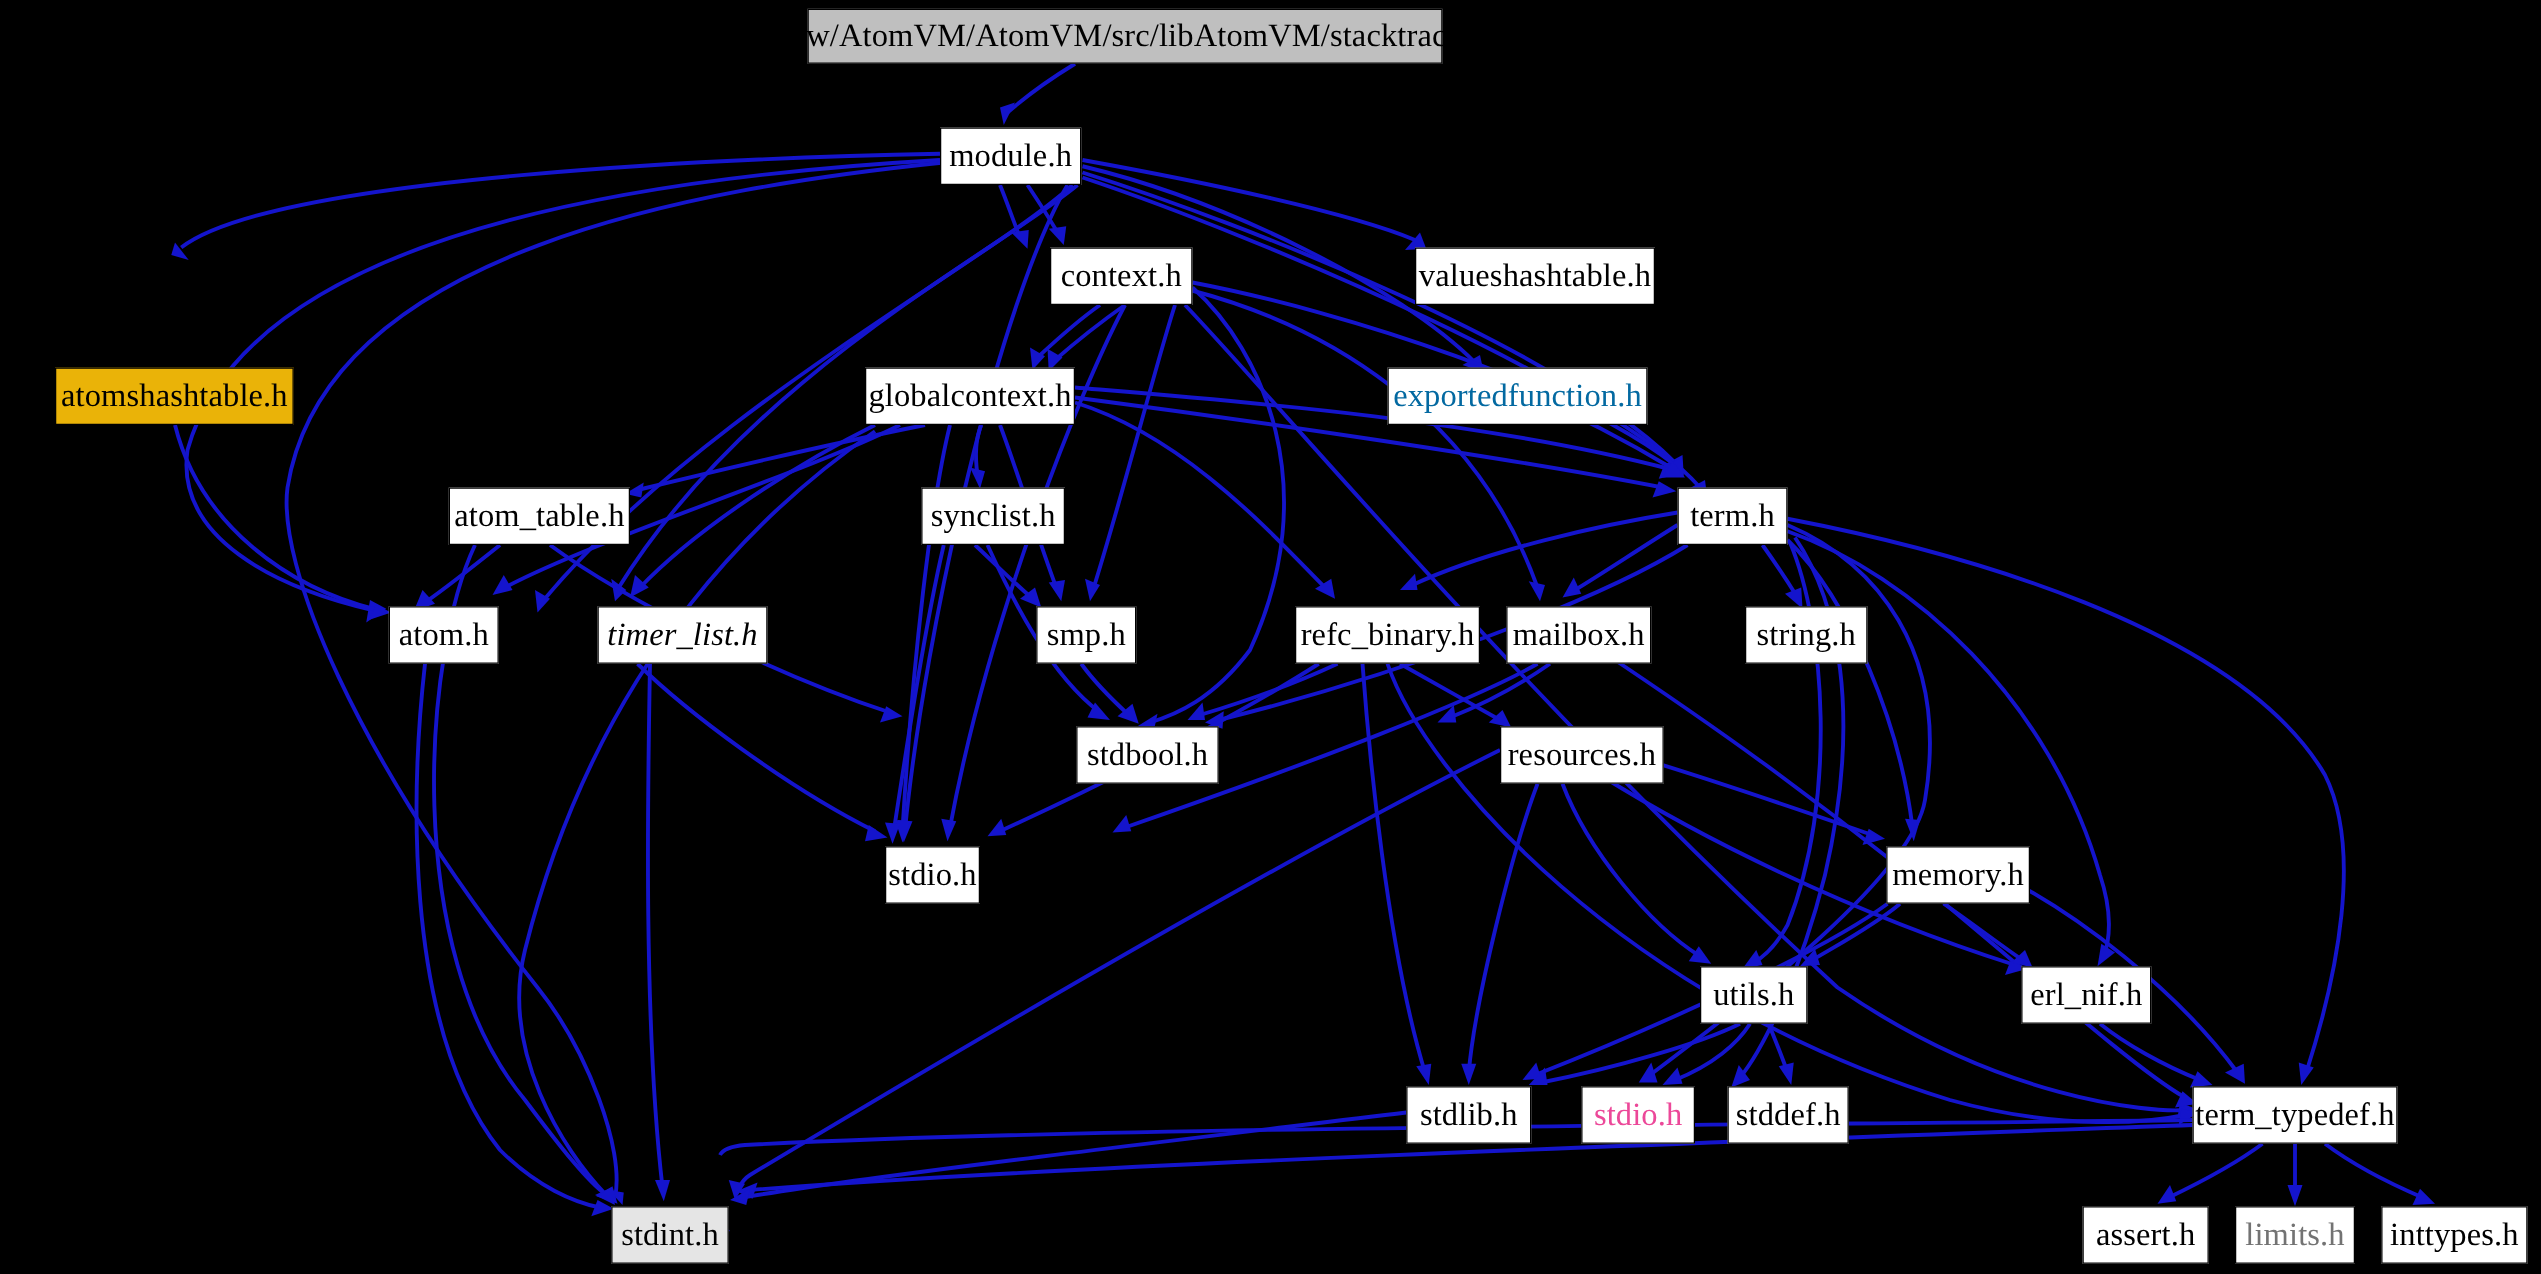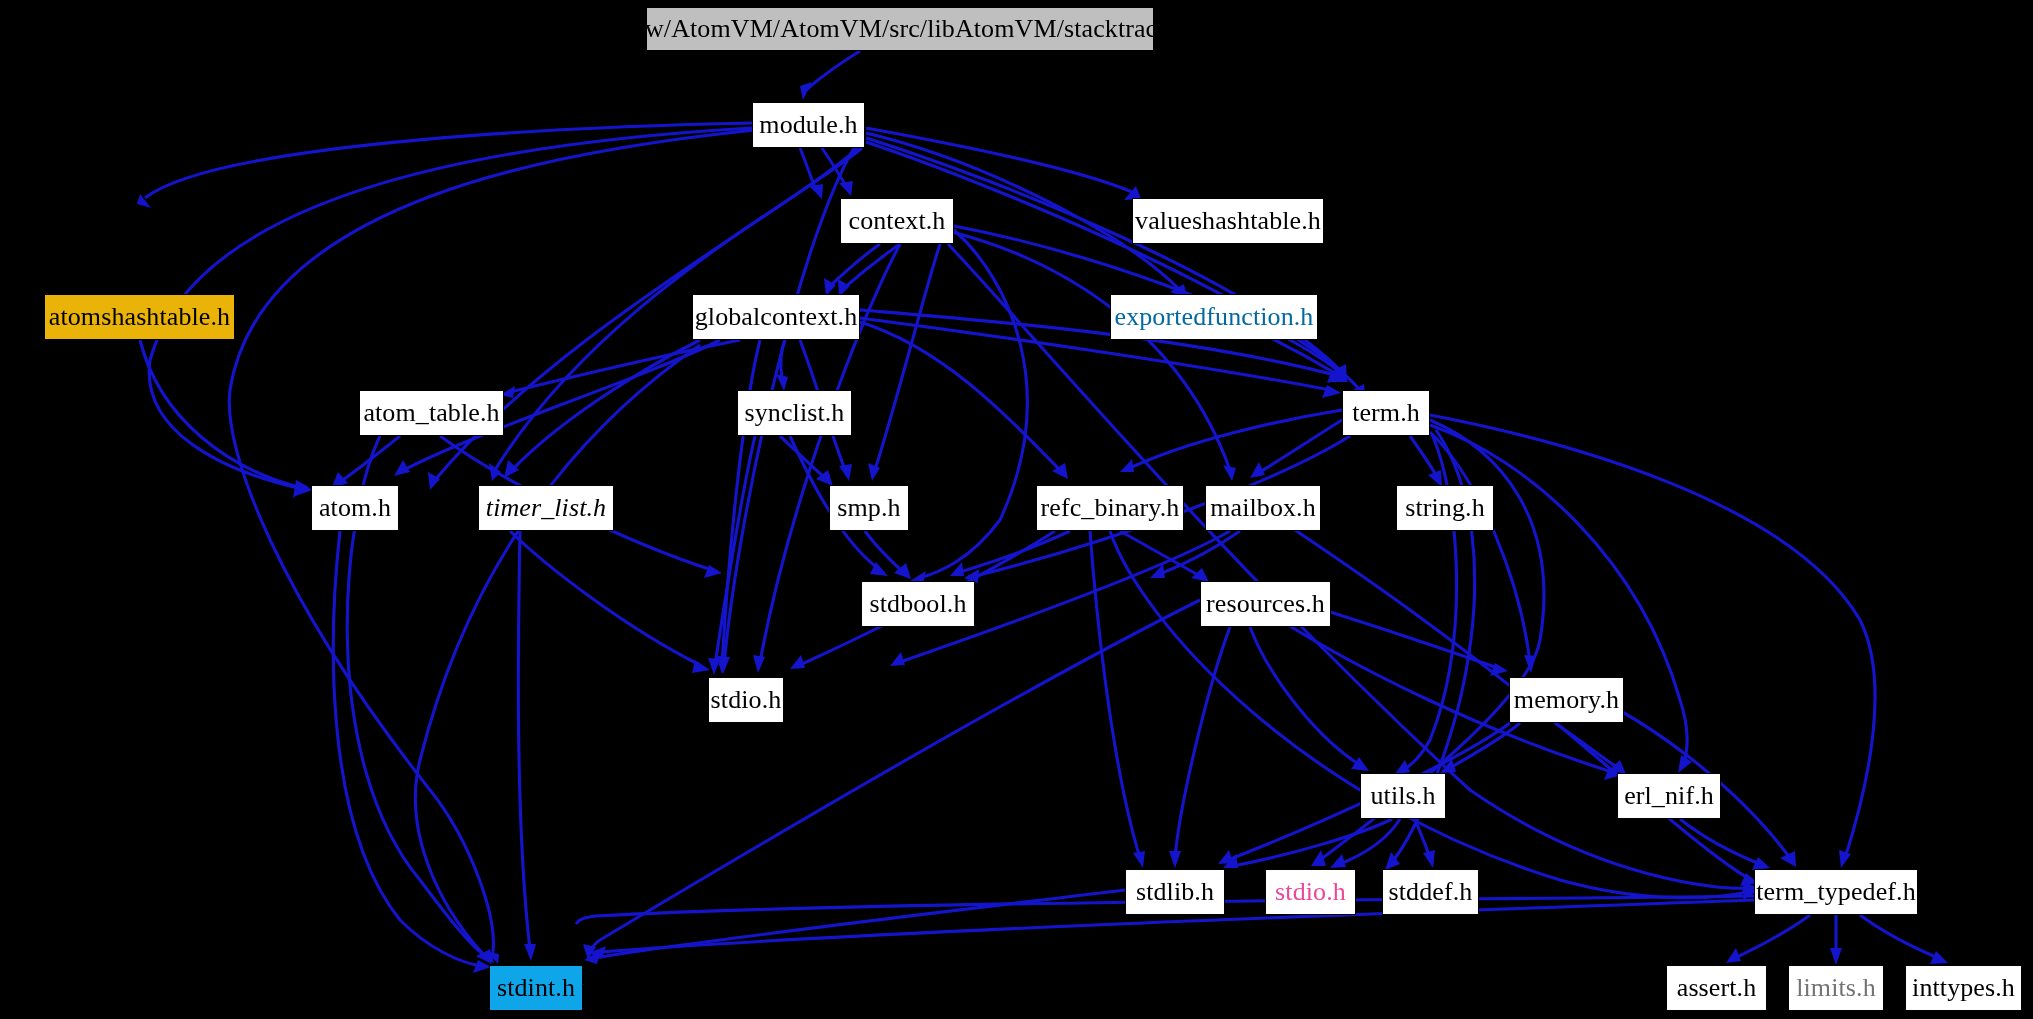--- a/index.html
+++ b/index.html
@@ -243,19 +243,19 @@
       <div class="node" style="left: 861px; top: 581px; width: 114px; height: 46px; background: rgb(255, 255, 255); color: rgb(0, 0, 0);">stdbool.h</div>
       <div class="node" style="left: 1200px; top: 581px; width: 131px; height: 46px; background: rgb(255, 255, 255); color: rgb(0, 0, 0);">resources.h</div>
       <div class="node" style="left: 708px; top: 677px; width: 76px; height: 46px; background: rgb(255, 255, 255); color: rgb(0, 0, 0);">stdio.h</div>
       <div class="node" style="left: 1509px; top: 677px; width: 115px; height: 46px; background: rgb(255, 255, 255); color: rgb(0, 0, 0);">memory.h</div>
       <div class="node" style="left: 1360px; top: 773px; width: 86px; height: 46px; background: rgb(255, 255, 255); color: rgb(0, 0, 0);">utils.h</div>
       <div class="node" style="left: 1617px; top: 773px; width: 104px; height: 46px; background: rgb(255, 255, 255); color: rgb(0, 0, 0);">erl_nif.h</div>
       <div class="node" style="left: 1125px; top: 869px; width: 100px; height: 46px; background: rgb(255, 255, 255); color: rgb(0, 0, 0);">stdlib.h</div>
       <div class="node" style="left: 1265px; top: 869px; width: 91px; height: 46px; background: rgb(255, 255, 255); color: #ec4899;">stdio.h</div>
       <div class="node" style="left: 1382px; top: 869px; width: 97px; height: 46px; background: rgb(255, 255, 255); color: rgb(0, 0, 0); font-family: Liberation Serif, serif;">stddef.h</div>
       <div class="node" style="left: 1754px; top: 869px; width: 164px; height: 46px; background: rgb(255, 255, 255); color: rgb(0, 0, 0);">term_typedef.h</div>
-      <div class="node" style="left: 489px; top: 965px; width: 94px; height: 46px; background: #0ea5e9; color: rgb(0, 0, 0);">stdint.h</div>
+      <div class="node" style="left: 489px; top: 965px; width: 94px; height: 46px; background: #e5e5e5; color: rgb(0, 0, 0);">stdint.h</div>
       <div class="node" style="left: 1666px; top: 965px; width: 101px; height: 46px; background: rgb(255, 255, 255); color: rgb(0, 0, 0);">assert.h</div>
       <div class="node" style="left: 1788px; top: 965px; width: 96px; height: 46px; background: rgb(255, 255, 255); color: #737373;">limits.h</div>
       <div class="node" style="left: 1905px; top: 965px; width: 117px; height: 46px; background: rgb(255, 255, 255); color: rgb(0, 0, 0);">inttypes.h</div>
     </div>
 
 </div>
 
 </body></html>

